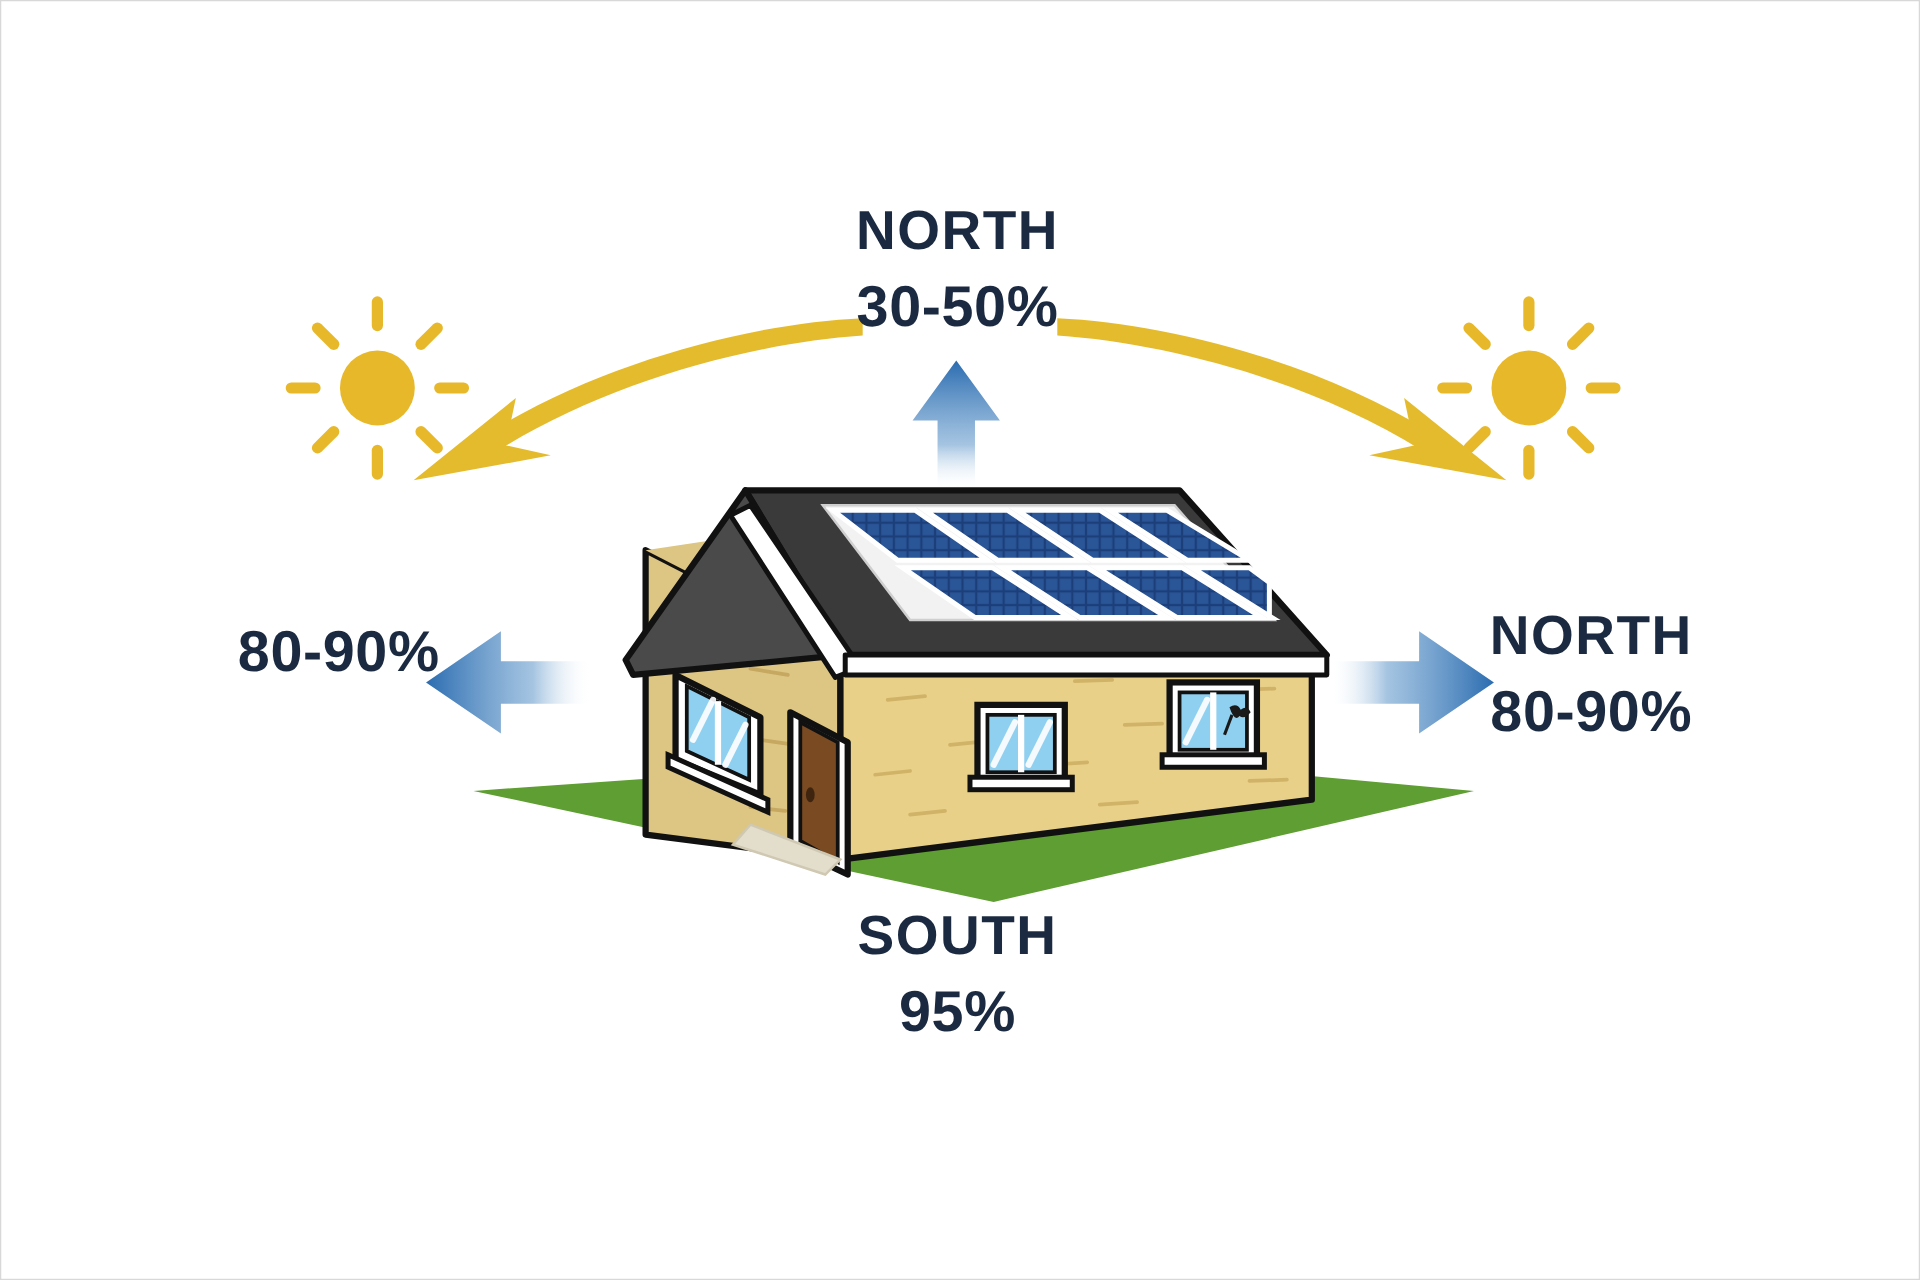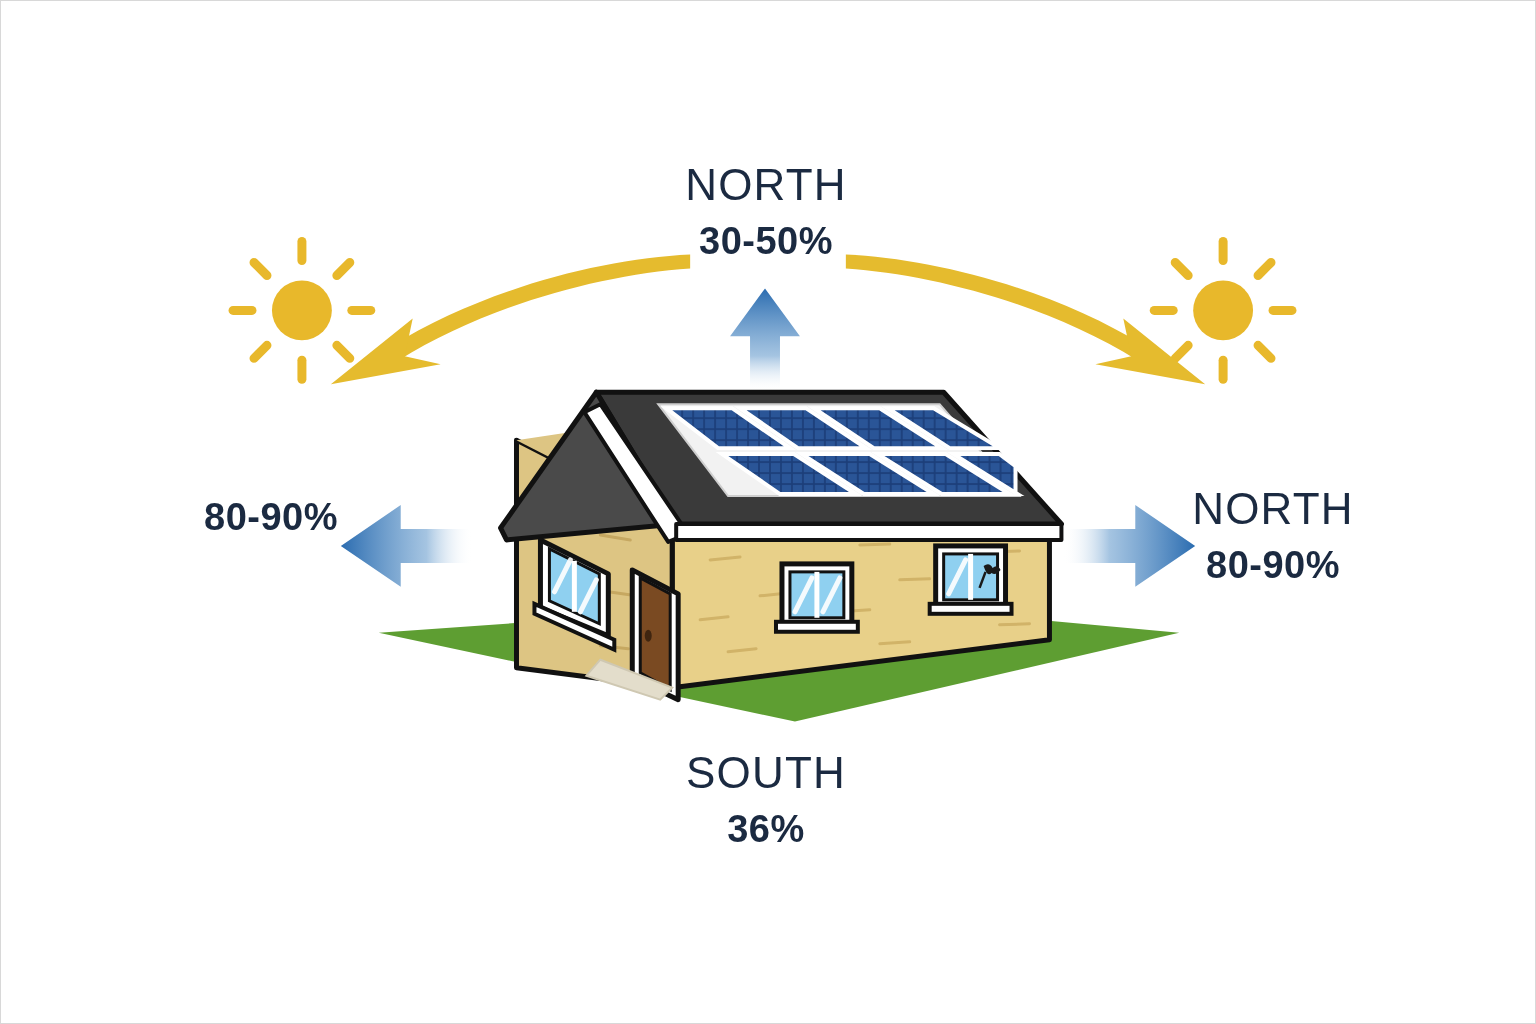--- a/index.html
+++ b/index.html
@@ -32,32 +32,32 @@
     text-align: center;
     color: #1b2a41;
     font-family: "Liberation Sans", sans-serif;
     line-height: 1.08;
     white-space: nowrap;
     -webkit-font-smoothing: antialiased;
   }
   .lbl .dir {
     display: block;
     font-size: 44px;
-    font-weight: 400;
+    font-weight: 700;
     letter-spacing: 1.2px;
   }
   .lbl .pct {
     display: block;
-    font-size: 38px;
+    font-size: 46px;
     font-weight: 700;
     letter-spacing: 0.5px;
     margin-top: 12px;
   }
   #label-north { left: 610px; top: 160px; width: 310px; }
-  #label-south { left: 610px; top: 724px; width: 310px; margin-top: 24px; }
+  #label-south { left: 610px; top: 724px; width: 310px; }
   #label-west  { left: 120px; top: 484px; width: 300px; }
   #label-east  { left: 1122px; top: 484px; width: 300px; }
 </style>
 </head>
 <body>
 
 <div id="stage">
 
   <svg id="scene" viewBox="0 0 1536 1024">
     <defs>
@@ -253,21 +253,21 @@
     </g>
   </svg>
 
   <div class="lbl" id="label-north">
     <span class="dir">NORTH</span>
     <span class="pct">30-50%</span>
   </div>
 
   <div class="lbl" id="label-south">
     <span class="dir">SOUTH</span>
-    <span class="pct">36%</span>
+    <span class="pct">95%</span>
   </div>
 
   <div class="lbl" id="label-west">
     <span class="pct">80-90%</span>
   </div>
 
   <div class="lbl" id="label-east">
     <span class="dir">NORTH</span>
     <span class="pct">80-90%</span>
   </div>

